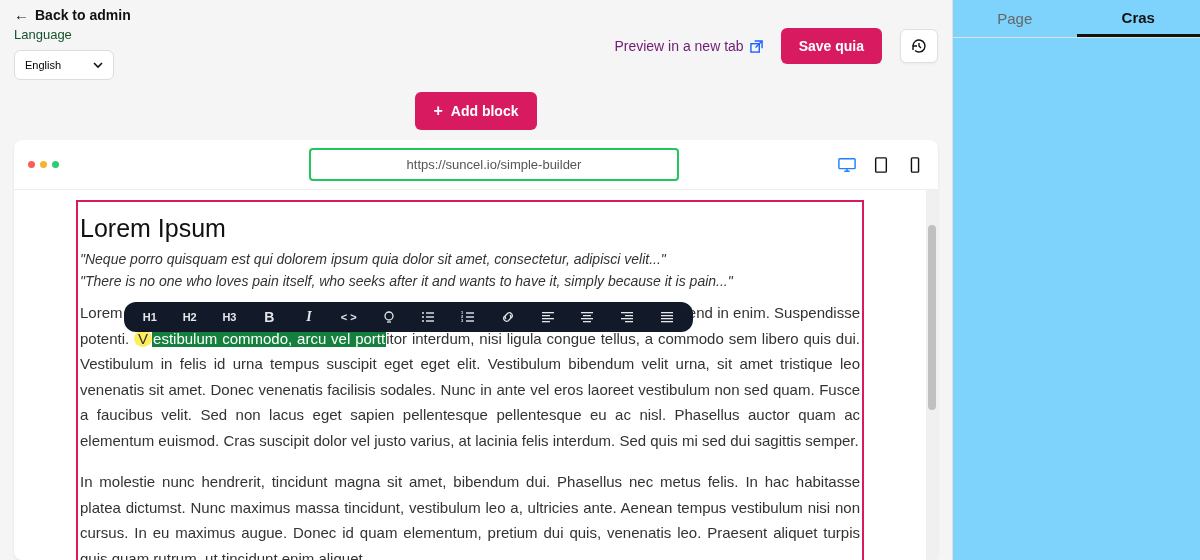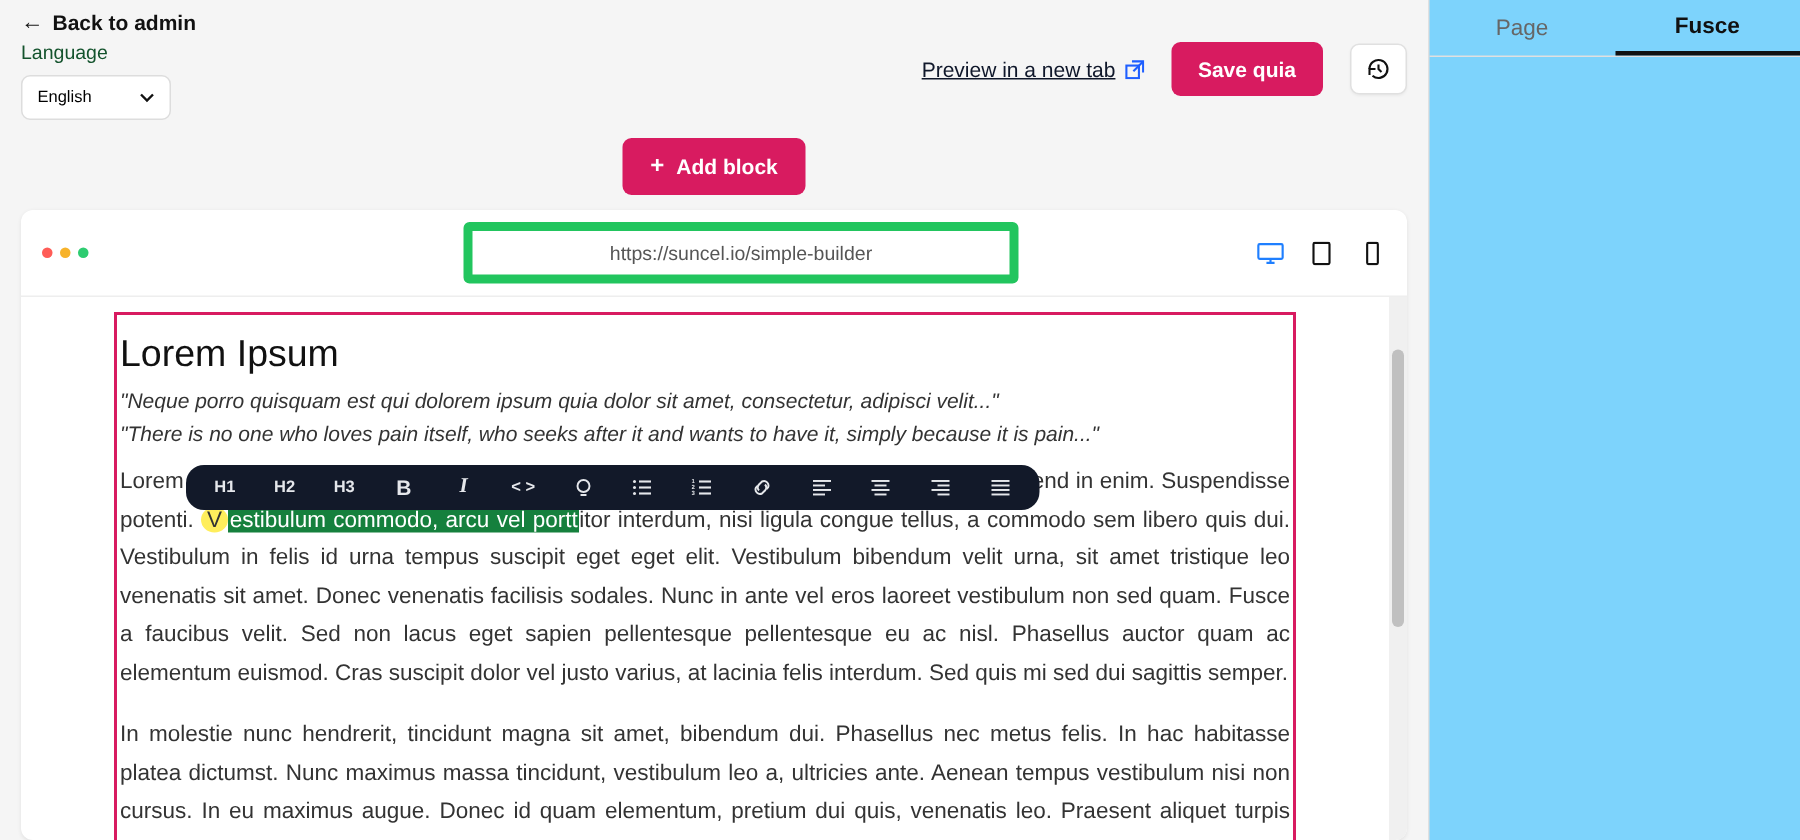--- a/index.html
+++ b/index.html
@@ -8,38 +8,38 @@
     .main-area { flex: 1; display: flex; flex-direction: column; position: relative; }
     .top-bar { display: flex; align-items: flex-start; padding: 6px 14px 10px; gap: 14px; }
     .back-link { display: flex; align-items: center; gap: 6px; font-size: 14px; font-weight: 600; color: #111; cursor: pointer; }
     .back-arrow { font-size: 15px; }
     .lang-section { display: flex; flex-direction: column; gap: 4px; }
     .lang-label { font-size: 13px; color: #14532d; font-weight: 500; margin-top: 2px; }
     .lang-select { margin-top: 4px; width: 100px; padding: 8px 10px; border: 1px solid #ddd; border-radius: 6px; background: #fff; font-size: 11px; display: flex; align-items: center; justify-content: space-between; cursor: pointer; }
     .chevron { width: 10px; height: 10px; }
     
     .top-right { margin-left: auto; display: flex; align-items: center; gap: 18px; padding-top: 22px; }
-    .preview-link { color: #0f172a; font-size: 14px; font-weight: 500; display: flex; align-items: center; gap: 6px; cursor: pointer; text-decoration: underline; }
+    .preview-link { color: #701a75; font-size: 14px; font-weight: 500; display: flex; align-items: center; gap: 6px; cursor: pointer; }
     .ext-icon { width: 13px; height: 13px; }
     .save-btn { background: #d81b60; color: #fff; border: none; border-radius: 6px; padding: 10px 18px; font-size: 14px; font-weight: 600; cursor: pointer; }
     .history-btn { background: #fff; border: 1px solid #e0e0e0; border-radius: 6px; padding: 8px 10px; cursor: pointer; display: flex; align-items: center; justify-content: center; box-shadow: 0 1px 2px rgba(0,0,0,.05); }
     .history-icon { width: 16px; height: 16px; }
     
     .add-block-wrap { display: flex; justify-content: center; padding: 2px 0 10px; }
     .add-block-btn { background: #d81b60; color: #fff; border: none; border-radius: 6px; padding: 10px 18px; font-size: 14px; font-weight: 600; display: flex; align-items: center; gap: 8px; cursor: pointer; }
     .plus { font-size: 16px; font-weight: 700; }
     
     .canvas-frame { background: #fff; border-radius: 8px; margin: 0 14px; box-shadow: 0 1px 3px rgba(0,0,0,.08); flex: 1; display: flex; flex-direction: column; overflow: hidden; }
     .frame-header { display: flex; align-items: center; padding: 8px 14px; gap: 10px; border-bottom: 1px solid #eee; }
     .traffic-lights { display: flex; gap: 5px; }
     .tl { width: 7px; height: 7px; border-radius: 50%; }
     .tl-red { background: #ff5c57; }
     .tl-yellow { background: #f7b32b; }
     .tl-green { background: #2ecc71; }
-    .url-input { flex: 0 0 370px; margin: 0 auto 0 240px; padding: 7px 10px; border: 6px solid #22c55e; border-radius: 4px; font-size: 13px; color: #555; text-align: center; }
+    .url-input { flex: 0 0 370px; margin: 0 auto 0 240px; padding: 7px 10px; border: 2px solid #22c55e; border-radius: 4px; font-size: 13px; color: #555; text-align: center; }
     .device-icons { margin-left: auto; display: flex; gap: 16px; align-items: center; }
     .device-icon { width: 18px; height: 16px; cursor: pointer; }
     .device-active { stroke: #1f7fff; }
     
     .page-content { position: relative; flex: 1; overflow: hidden; }
     .scrollbar-v { position: absolute; right: 0; top: 0; bottom: 0; width: 12px; background: #f0f0f0; }
     .scroll-thumb { position: absolute; right: 2px; top: 35px; width: 8px; height: 185px; background: #c0c0c0; border-radius: 4px; }
     
     .editor-block { position: absolute; top: 10px; left: 62px; right: 74px; border: 2px solid #d81b60; padding: 12px 2px 12px 2px; }
     .h1 { font-size: 25px; font-weight: 400; color: #111; margin-bottom: 6px; }
@@ -215,15 +215,15 @@
       <div class="scrollbar-v">
         <div class="scroll-thumb"></div>
       </div>
     </div>
   </div>
 </div>
 
 <div class="side-panel">
   <div class="tabs">
     <div class="tab">Page</div>
-    <div class="tab tab-active">Fusce</div>
+    <div class="tab tab-active">Cras</div>
   </div>
 </div>
 
 </body></html>

